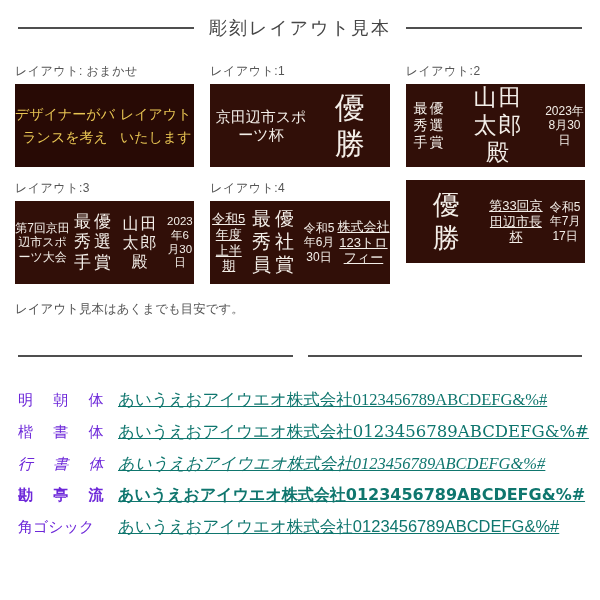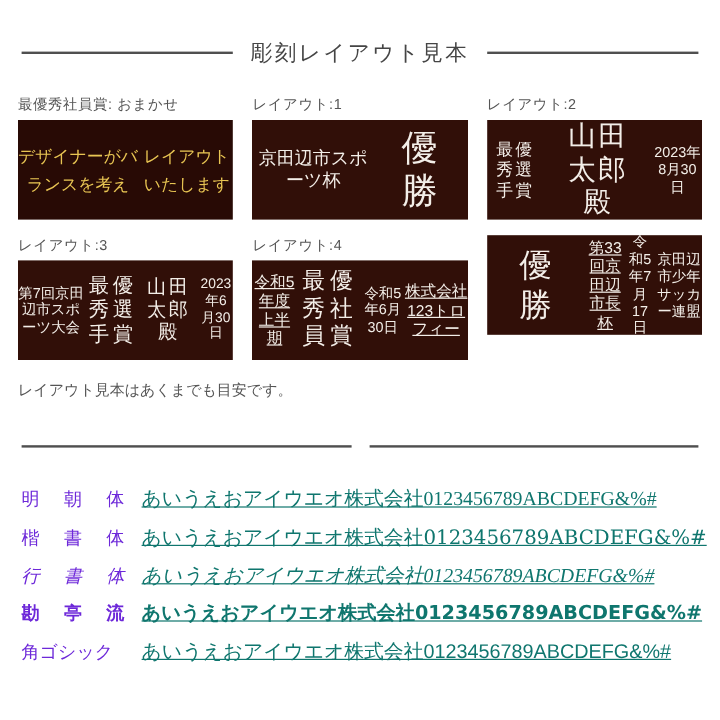--- a/index.html
+++ b/index.html
@@ -2,21 +2,21 @@
 <html><head>
 <meta charset="utf-8">
 <style>
   * { margin: 0; padding: 0; box-sizing: border-box; }
   html, body { width: 600px; height: 600px; background: #ffffff; }
   body {
     font-family: "Liberation Sans", "DejaVu Sans", sans-serif;
     color: #444;
     overflow: hidden;
   }
-  .page { width: 600px; height: 577px; padding-top: 32px; }
+  .page { width: 600px; height: 577px; padding-top: 16px; }
 
   
   .section-title {
     display: flex;
     align-items: center;
     padding: 0 18px;
     gap: 15px;
   }
   .section-title .line {
     flex: 1;
@@ -115,21 +115,21 @@
 
   <div class="section-title">
     <span class="line"></span>
     <h2>彫刻レイアウト見本</h2>
     <span class="line"></span>
   </div>
 
   <div class="plates-grid">
 
     <div class="cell">
-      <div class="layout-label">最優秀社員賞: おまかせ</div>
+      <div class="layout-label">レイアウト: おまかせ</div>
       <div class="plate darkest">
         <div class="gold fs14 lh16">デザイナーがバランスを考え</div>
         <div class="gold fs14 lh16">レイアウトいたします</div>
       </div>
     </div>
 
     <div class="cell">
       <div class="layout-label">レイアウト:1</div>
       <div class="plate">
         <div class="white fs15">京田辺市スポーツ杯</div>
@@ -164,21 +164,20 @@
         <div class="white fs12">令和5年6月30日</div>
         <div class="white fs13">株式会社123トロフィー</div>
       </div>
     </div>
 
     <div class="cell">
       <div class="plate">
         <div class="white fs27">優　　勝</div>
         <div class="white fs13">第33回京田辺市長杯</div>
         <div class="white fs12">令和5年7月17日</div>
-        <div class="white fs12">京田辺市少年サッカー連盟</div>
       </div>
     </div>
 
   </div>
 
   <div class="note">
     <p>レイアウト見本はあくまでも目安です。</p>
   </div>
 
   <div class="section-title title-fonts">

